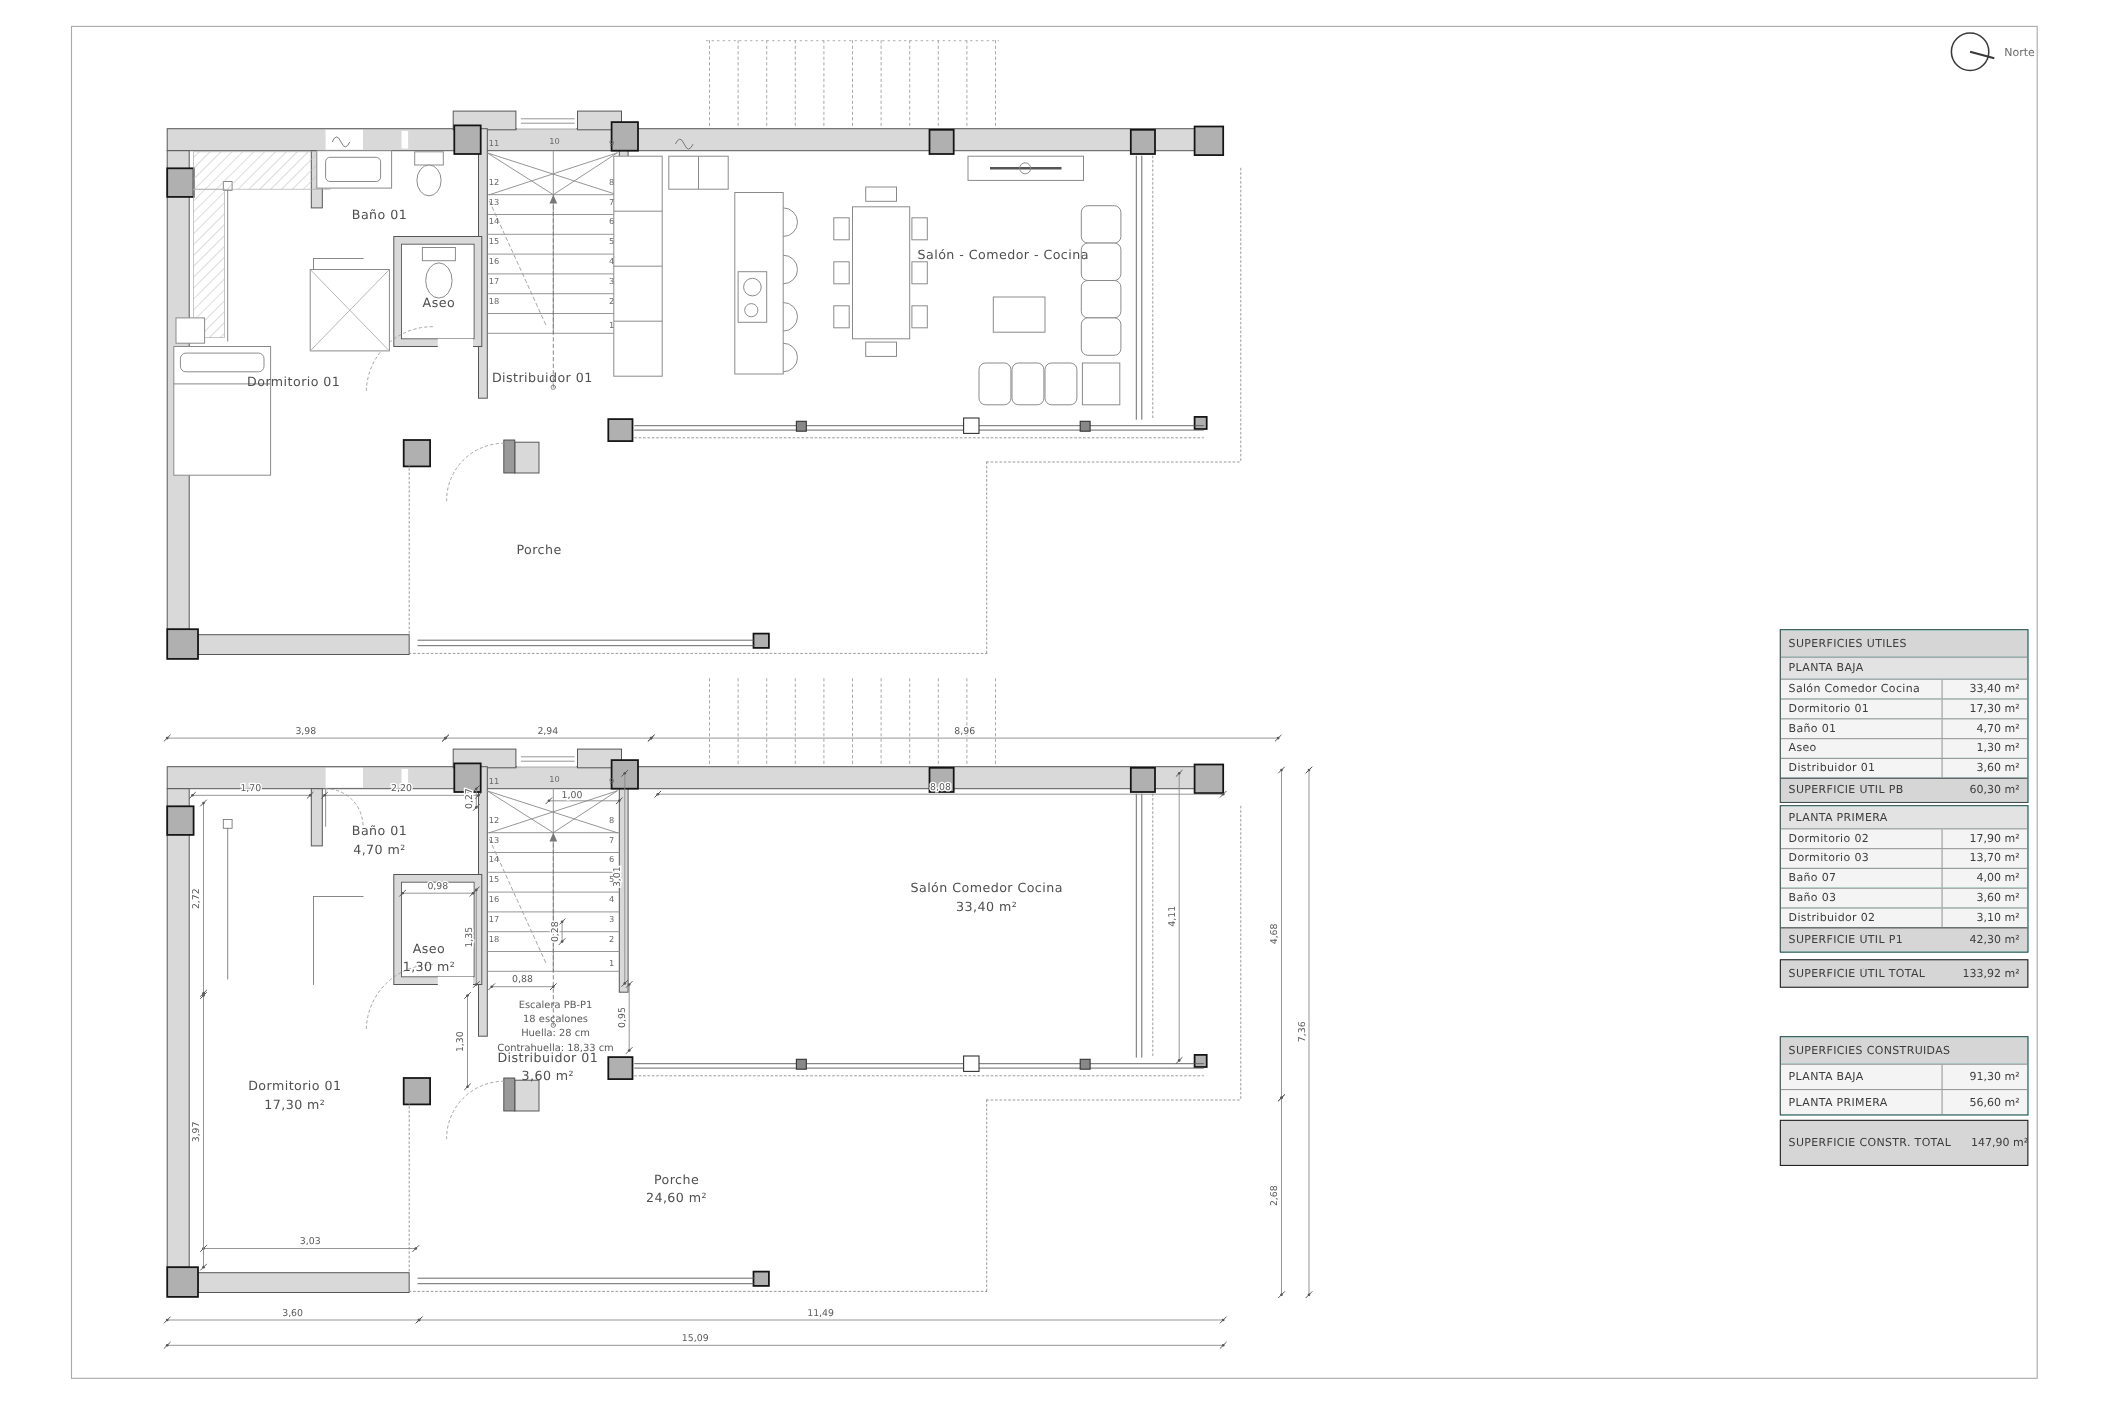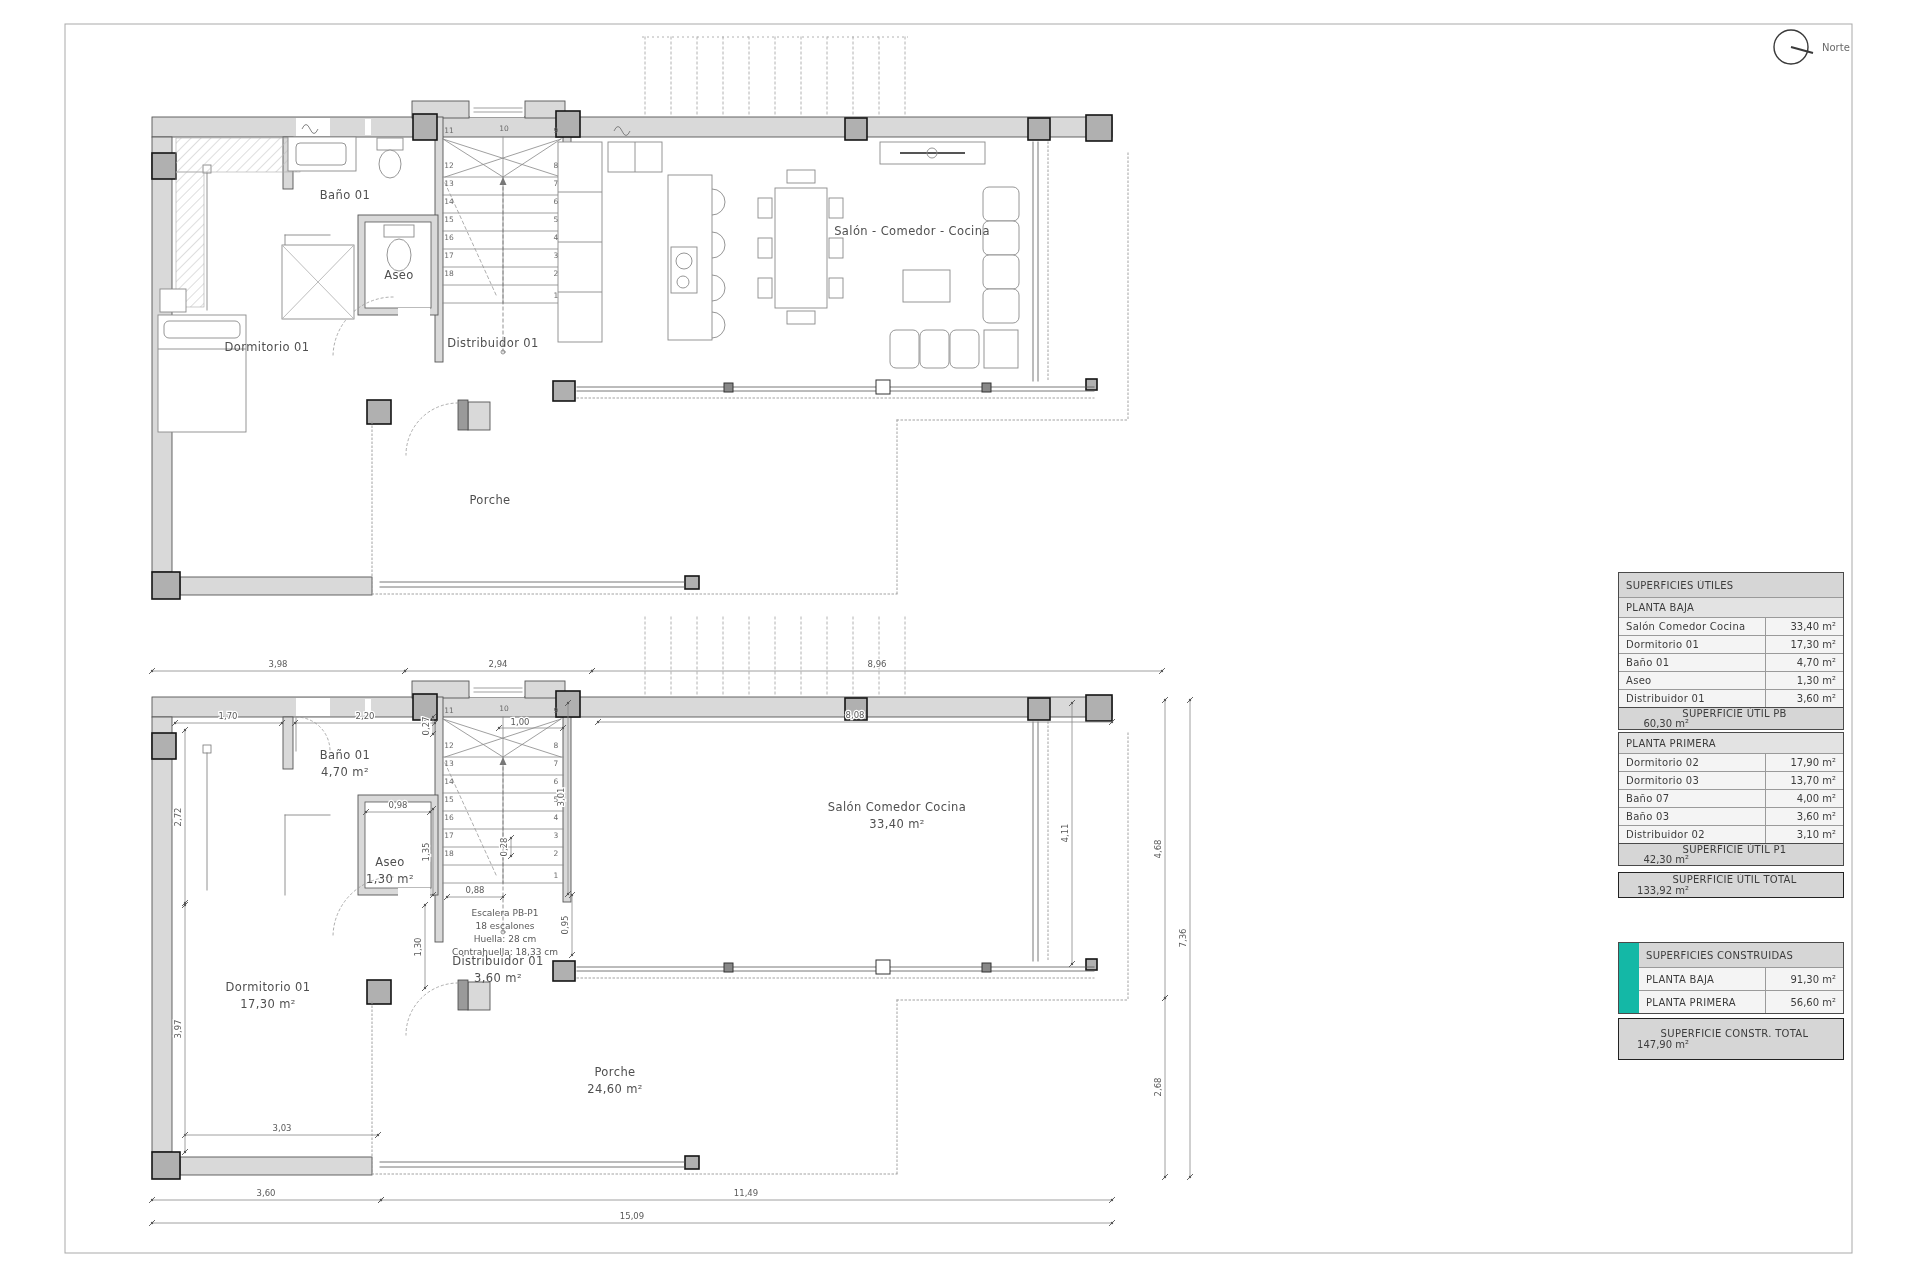--- a/index.html
+++ b/index.html
@@ -13,21 +13,21 @@
   .north-lbl{font-size:10px;fill:#6a6a6a;}
   
   .tbl{position:absolute;width:226px;background:#14b8a6;border:1.4px solid #4a4a4a;box-sizing:border-box;}
   .tbl-total{position:absolute;width:226px;border:1.8px solid #222;box-sizing:border-box;
              background:#d6d6d6;display:flex;align-items:center;}
   .trow{display:flex;align-items:center;border-top:1px solid #9a9a9a;box-sizing:border-box;
         background:#f4f4f4;height:18px;}
   .trow:first-child{border-top:none;}
   .trow.title{background:#d6d6d6;height:24px;font-size:11px;}
   .trow.sub{background:#e3e3e3;height:20px;}
-  .trow.total{background:#d6d6d6;height:22px;border-top:1.4px solid #4a4a4a;flex-direction:column;}
+  .trow.total{background:#d6d6d6;height:22px;border-top:1.4px solid #4a4a4a;}
   .tcell-l{flex:1;padding-left:7px;font-size:10px;color:#3c3c3c;letter-spacing:.3px;
            white-space:nowrap;overflow:hidden;}
   .tcell-v{width:70px;text-align:right;padding-right:7px;font-size:10px;color:#3c3c3c;
            border-left:1px solid #9a9a9a;align-self:stretch;display:flex;align-items:center;
            justify-content:flex-end;}
   .trow.title .tcell-l,.trow.sub .tcell-l{border-left:none;}
   .trow.total .tcell-v,.trow.title .tcell-v{border-left:none;}
 </style>
 </head>
 <body>
@@ -567,21 +567,21 @@
           <div class="tcell-l">SUPERFICIE ÚTIL P1</div>
           <div class="tcell-v">42,30 m²</div>
         </div>
       </div>
       <div class="tbl-total" style="left: 1618px; top: 872px; height: 26px;">
         <div class="trow total" style="flex: 1 1 0%; border-top: none; background: transparent;">
           <div class="tcell-l">SUPERFICIE ÚTIL TOTAL</div>
           <div class="tcell-v">133,92 m²</div>
         </div>
       </div>
-      <div class="tbl" style="left: 1618px; top: 942px; padding-left: 20px;">
+      <div class="tbl" style="left: 1618px; top: 942px;">
         <div class="trow title">
           <div class="tcell-l">SUPERFICIES CONSTRUIDAS</div>
         </div>
         <div class="trow " style="height: 23px;">
           <div class="tcell-l">PLANTA BAJA</div>
           <div class="tcell-v">91,30 m²</div>
         </div>
         <div class="trow " style="height: 23px;">
           <div class="tcell-l">PLANTA PRIMERA</div>
           <div class="tcell-v">56,60 m²</div>

